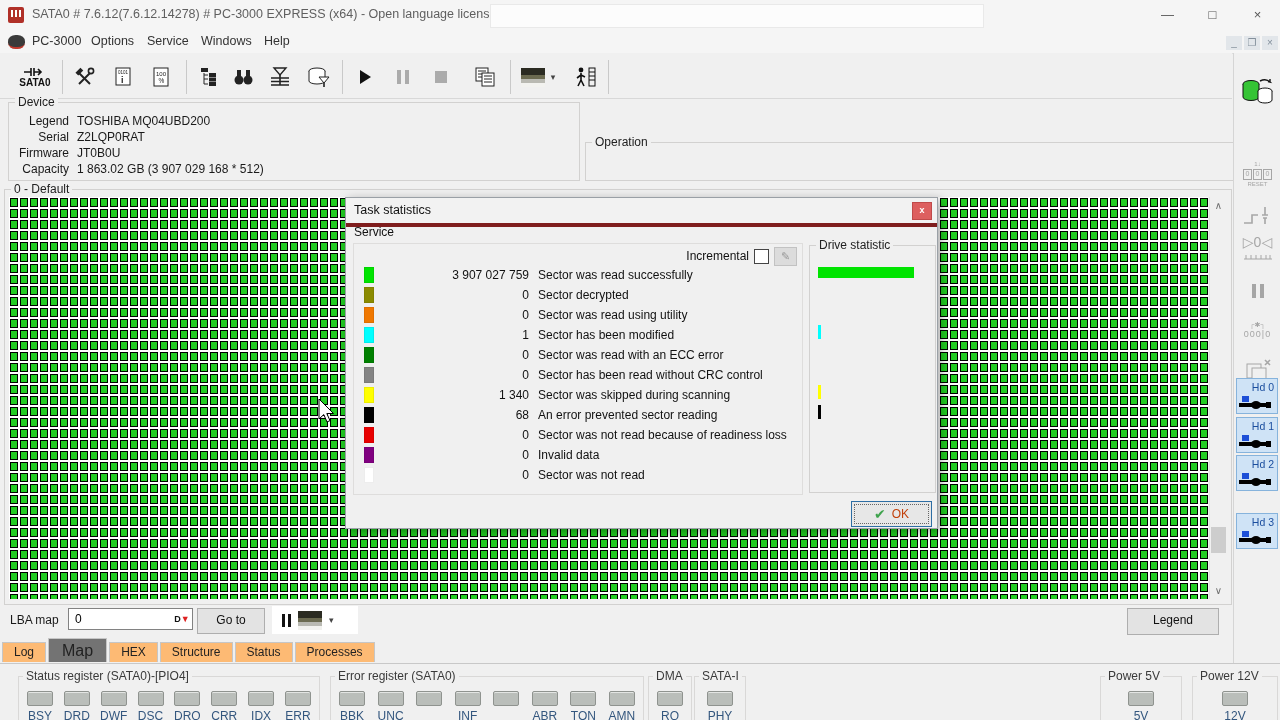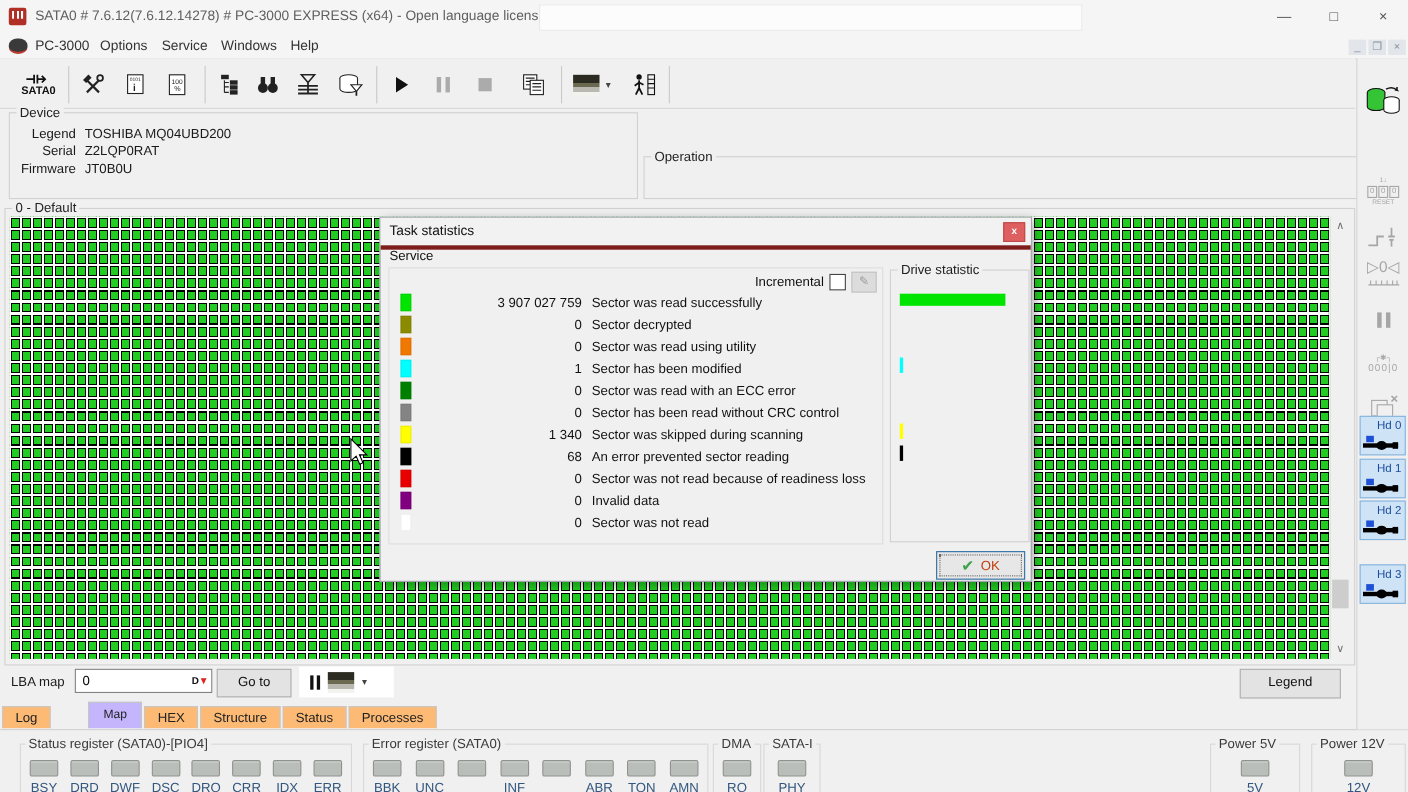--- a/index.html
+++ b/index.html
@@ -80,21 +80,21 @@
   .pausebars{display:flex;gap:3px;}
   .pausebars i{display:block;width:3px;height:13px;background:#111;}
   .thumb-img{width:24px;height:19px;background:
      linear-gradient(180deg,#2b2b22 0 38%, #6b6a50 38% 58%, #b9b9b2 58% 80%, #f2f2ef 80% 100%);}
   .dd-arrow{color:#444;font-size:9px;}
   .legend-btn{position:absolute;left:1127px;top:608px;width:90px;height:25px;background:#e3e3e3;border:1px solid #aeaeae;
               text-align:center;line-height:23px;color:#111;}
   
   .tabbar{position:absolute;left:2px;top:638px;height:24px;display:flex;align-items:flex-end;}
   .tab{height:19px;line-height:19px;padding:0 11px;background:#fdba74;border:1px solid #c6c6c6;border-bottom:none;margin-right:2px;color:#222;}
-  .tab.active{height:23px;line-height:23px;background:#c4b5fd;font-size:11px;padding:0 13px;margin-left:32px;}
+  .tab.active{height:23px;line-height:23px;background:#737373;font-size:16px;padding:0 13px;}
   .hline{position:absolute;left:0;top:663px;width:1280px;height:1px;background:#c8c8c8;}
   
   .statusbar{position:absolute;left:0;top:664px;width:1280px;height:56px;background:#f0f0f0;overflow:hidden;}
   .sgroup{position:absolute;border:1px solid #d9d8d7;height:60px;}
   .sg-title{position:absolute;top:-8px;left:4px;background:#f0f0f0;padding:0 3px;color:#3a3a3a;white-space:nowrap;}
   .led-row{position:absolute;left:4px;right:4px;top:14px;display:flex;justify-content:space-between;}
   .led-cell{display:flex;flex-direction:column;align-items:center;width:34px;}
   .led{width:24px;height:13px;background:#babeba;border:1px solid #8f938f;border-radius:2px;
        box-shadow:inset 0 1px 0 rgba(255,255,255,.6);}
   .led-label{margin-top:3px;color:#33567e;font-size:12px;height:13px;}
@@ -239,20 +239,21 @@
         <path d="M16 6 h6 M16 10 h6 M16 14 h6" stroke="#111"></path>
       </svg>
   </div>
   <div class="tsep" style="left:608px;"></div>
 
   <div class="gbox" style="left:8px;top:102px;width:570px;height:77px;">
     <span class="gtitle">Device</span>
     <div class="devrow" style="top:11px;"><span class="devlabel">Legend</span><span>TOSHIBA MQ04UBD200</span></div>
     <div class="devrow" style="top:27px;"><span class="devlabel">Serial</span><span>Z2LQP0RAT</span></div>
     <div class="devrow" style="top:43px;"><span class="devlabel">Firmware</span><span>JT0B0U</span></div>
+    <div class="devrow" style="top:59px;"><span class="devlabel">Capacity</span><span>1 863.02 GB (3 907 029 168 * 512)</span></div>
   </div>
   <div class="gbox" style="left:585px;top:142px;width:647px;height:37px;">
     <span class="gtitle">Operation</span>
   </div>
 
   <div class="gbox" style="left:4px;top:189px;width:1226px;height:414px;">
     <span class="gtitle">0 - Default</span>
     <div class="map" style="background-color: rgb(34, 204, 34);"></div>
     <div class="vscroll">
       <div class="varrow" style="top:0;">∧</div>

